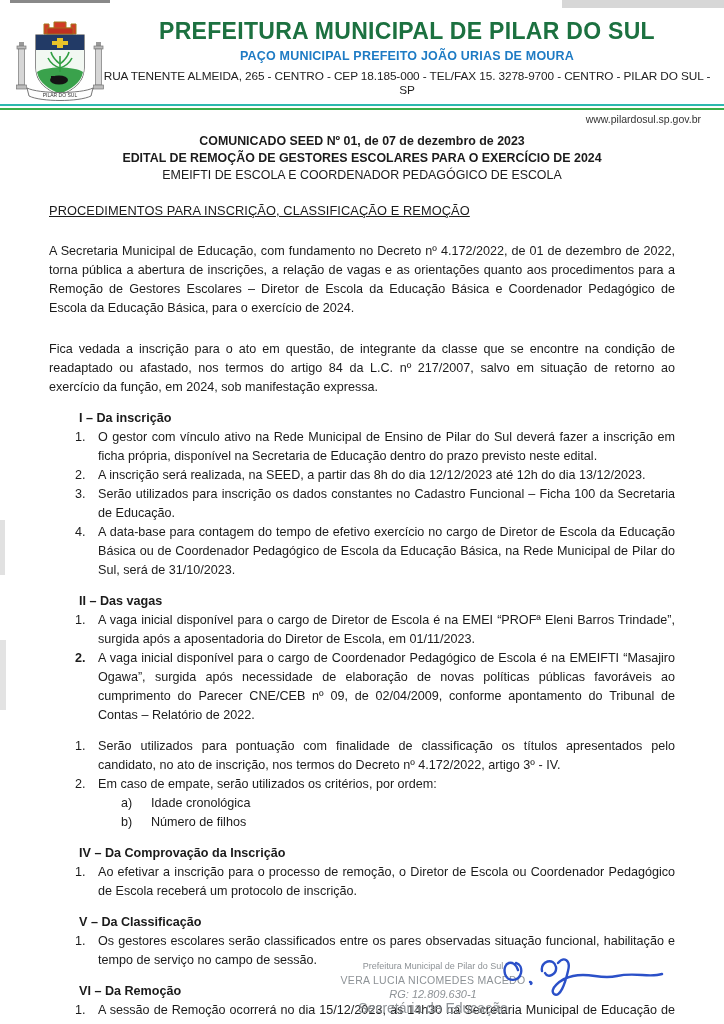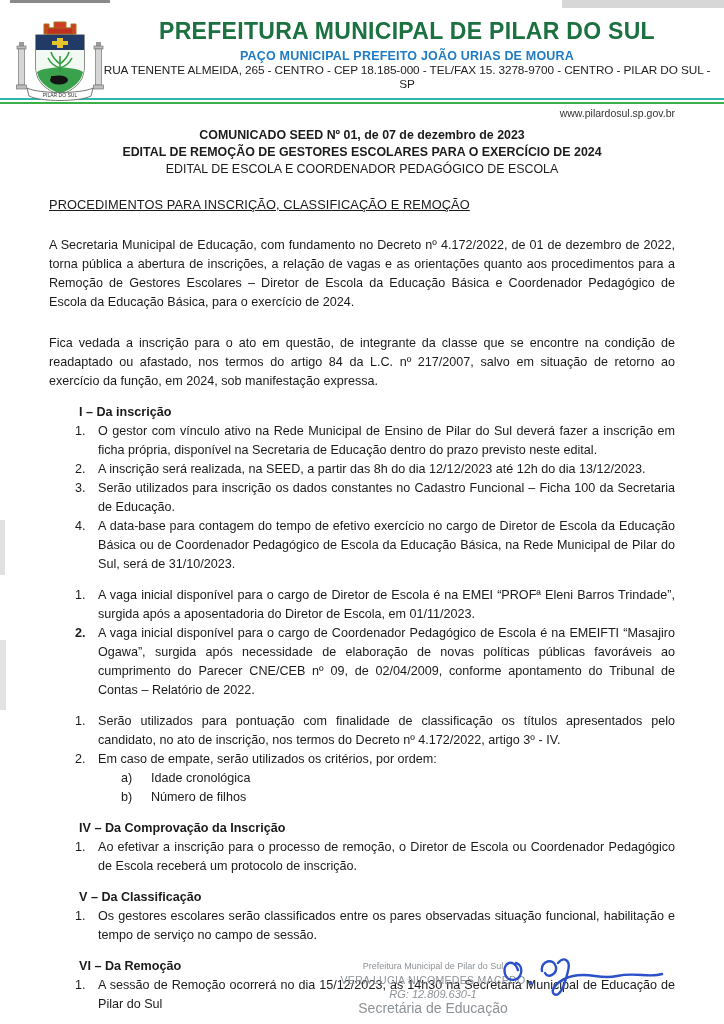--- a/index.html
+++ b/index.html
@@ -19,30 +19,30 @@
   .artifact.tr { left:562px; top:0; width:162px; height:8px; background:#c6c6c6; opacity:.7; }
   .artifact.le1 { left:0; top:520px; width:5px; height:55px; background:#d9d9d9; opacity:.8; }
   .artifact.le2 { left:0; top:640px; width:6px; height:70px; background:#dcdcdc; opacity:.8; }
 
   
   .header { position:relative; padding-top:18px; }
   .logo { position:absolute; left:13px; top:16px; width:94px; height:92px; }
   .header-text { margin-left:100px; margin-right:10px; text-align:center; }
   .org-name { font-size:23px; font-weight:700; color:#1c7140; letter-spacing:.3px; }
   .hall-name { font-size:12.5px; font-weight:700; color:#1e7bc4; margin-top:4px; letter-spacing:.2px; }
-  .address-line { font-size:11.8px; color:#222; letter-spacing:-0.1px; }
+  .address-line { font-size:11.8px; color:#222; margin-top:6px; letter-spacing:-0.1px; }
   .divider {
     margin-top:7px; height:7px; width:100%;
     background:linear-gradient(to bottom,
       #2cb9ae 0px, #2cb9ae 2px,
       #ffffff 2px, #ffffff 4px,
       #3aae49 4px, #3aae49 6px,
       #ffffff 6px);
   }
-  .website { text-align:right; padding-right:49px; font-size:10.5px; color:#333; margin-top:2px; }
+  .website { text-align:right; padding-right:23px; font-size:10.5px; color:#333; margin-top:2px; }
 
   
   .content { padding:0 49px; font-size:12.6px; line-height:19px; }
   .title-block { text-align:center; margin-top:8px; font-size:12.4px; line-height:17px; }
   .title-line1 { font-weight:600; }
   .title-line2 { font-weight:700; }
   .title-line3 { font-weight:400; }
   .proc-heading {
     margin-top:17px;
     text-decoration:underline;
@@ -125,21 +125,21 @@
     </div>
     <div class="divider"></div>
     <div class="website">www.pilardosul.sp.gov.br</div>
   </div>
 
   <div class="content">
 
     <div class="title-block">
       <div class="title-line1">COMUNICADO SEED Nº 01, de 07 de dezembro de 2023</div>
       <div class="title-line2">EDITAL DE REMOÇÃO DE GESTORES ESCOLARES PARA O EXERCÍCIO DE 2024</div>
-      <div class="title-line3">EDITAL DE ESCOLA E COORDENADOR PEDAGÓGICO DE ESCOLA</div>
+      <div class="title-line3">EMEIFTI DE ESCOLA E COORDENADOR PEDAGÓGICO DE ESCOLA</div>
     </div>
 
     <div class="proc-heading">PROCEDIMENTOS PARA INSCRIÇÃO, CLASSIFICAÇÃO E REMOÇÃO</div>
 
     <p class="para">A Secretaria Municipal de Educação, com fundamento no Decreto nº 4.172/2022, de 01 de dezembro de 2022, torna pública a abertura de inscrições, a relação de vagas e as orientações quanto aos procedimentos para a Remoção de Gestores Escolares – Diretor de Escola da Educação Básica e Coordenador Pedagógico de Escola da Educação Básica, para o exercício de 2024.</p>
     <p class="para">Fica vedada a inscrição para o ato em questão, de integrante da classe que se encontre na condição de readaptado ou afastado, nos termos do artigo 84 da L.C. nº 217/2007, salvo em situação de retorno ao exercício da função, em 2024, sob manifestação expressa.</p>
 
     <div class="doc-section">
       <div class="section-title">I – Da inscrição</div>
       <div class="item">
@@ -154,20 +154,21 @@
         <span class="item-marker">3.</span>
         <span class="item-text">Serão utilizados para inscrição os dados constantes no Cadastro Funcional – Ficha 100 da Secretaria de Educação.</span>
       </div>
       <div class="item">
         <span class="item-marker">4.</span>
         <span class="item-text">A data-base para contagem do tempo de efetivo exercício no cargo de Diretor de Escola da Educação Básica ou de Coordenador Pedagógico de Escola da Educação Básica, na Rede Municipal de Pilar do Sul, será de 31/10/2023.</span>
       </div>
     </div>
 
     <div class="doc-section">
+      <div class="section-title">II – Das vagas</div>
       <div class="item">
         <span class="item-marker">1.</span>
         <span class="item-text">A vaga inicial disponível para o cargo de Diretor de Escola é na EMEI “PROFª Eleni Barros Trindade”, surgida após a aposentadoria do Diretor de Escola, em 01/11/2023.</span>
       </div>
       <div class="item">
         <span class="item-marker marker-bold">2.</span>
         <span class="item-text">A vaga inicial disponível para o cargo de Coordenador Pedagógico de Escola é na EMEIFTI “Masajiro Ogawa”, surgida após necessidade de elaboração de novas políticas públicas favoráveis ao cumprimento do Parecer CNE/CEB nº 09, de 02/04/2009, conforme apontamento do Tribunal de Contas – Relatório de 2022.</span>
       </div>
     </div>
 

